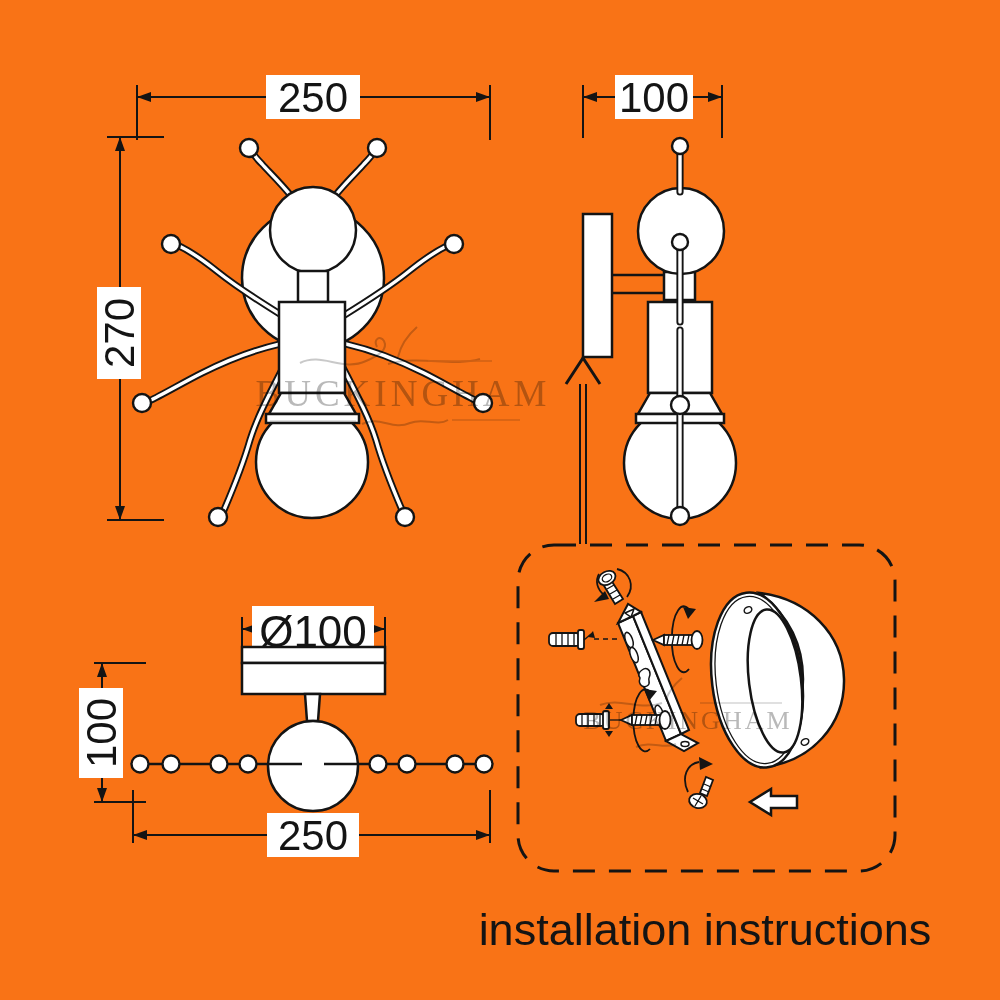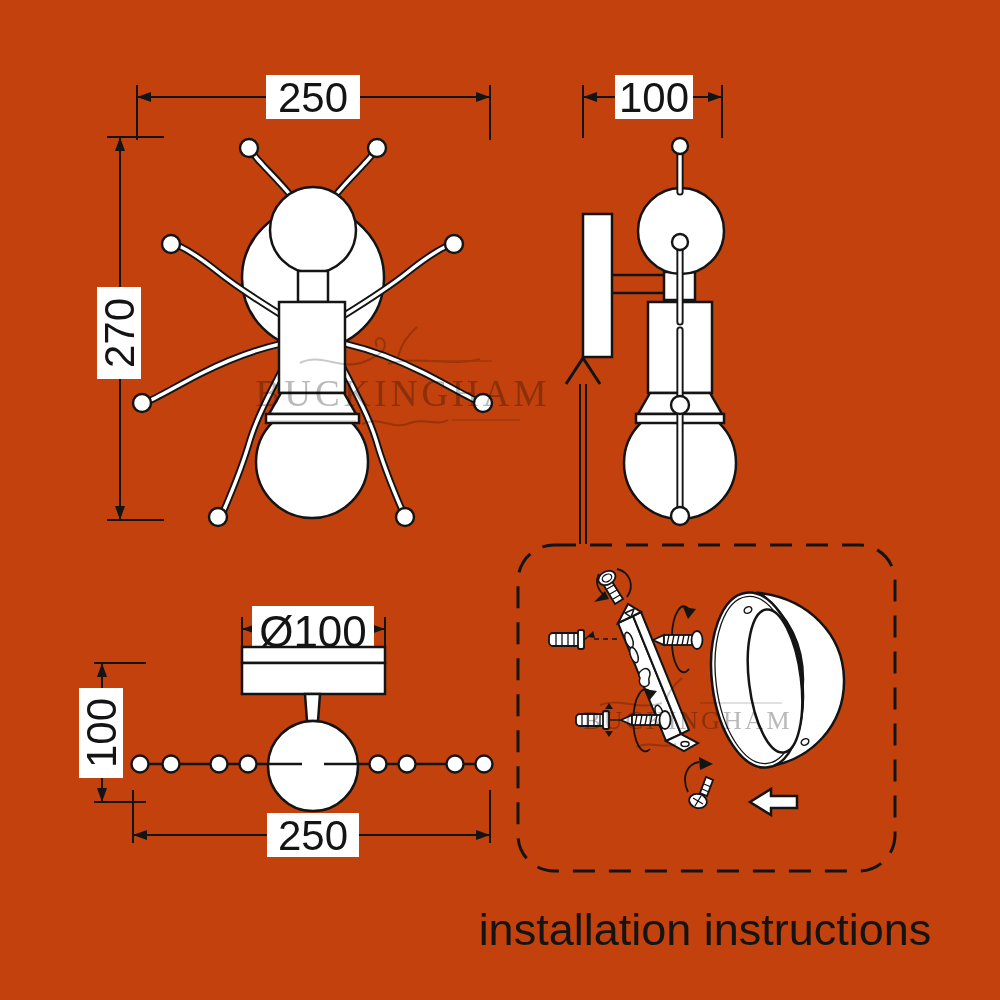--- a/index.html
+++ b/index.html
@@ -1,16 +1,16 @@
 <!DOCTYPE html>
 <html><head>
 <meta charset="utf-8">
 <style>
   html,body{margin:0;padding:0;background:#ffffff;}
-  .sheet{width:1000px;height:1000px;position:relative;background:#c2410c;overflow:hidden;}
+  .sheet{width:1000px;height:1000px;position:relative;background:#f97316;overflow:hidden;}
   svg{display:block;}
   
   .ln   {stroke:#141414;stroke-width:2.5;fill:none;}
   .fillw{fill:#ffffff;stroke:#141414;stroke-width:2.5;}
   .part {fill:#ffffff;stroke:#141414;stroke-width:2;}
   .part2{fill:#ffffff;stroke:#141414;stroke-width:1.8;}
   .thin {stroke:#141414;stroke-width:1.3;fill:none;}
   .hole {fill:#ffffff;stroke:#141414;stroke-width:1.5;}
   .ball {fill:#ffffff;stroke:#141414;stroke-width:2.4;}
   .tube-o{stroke:#141414;stroke-width:7.2;fill:none;stroke-linecap:round;}

